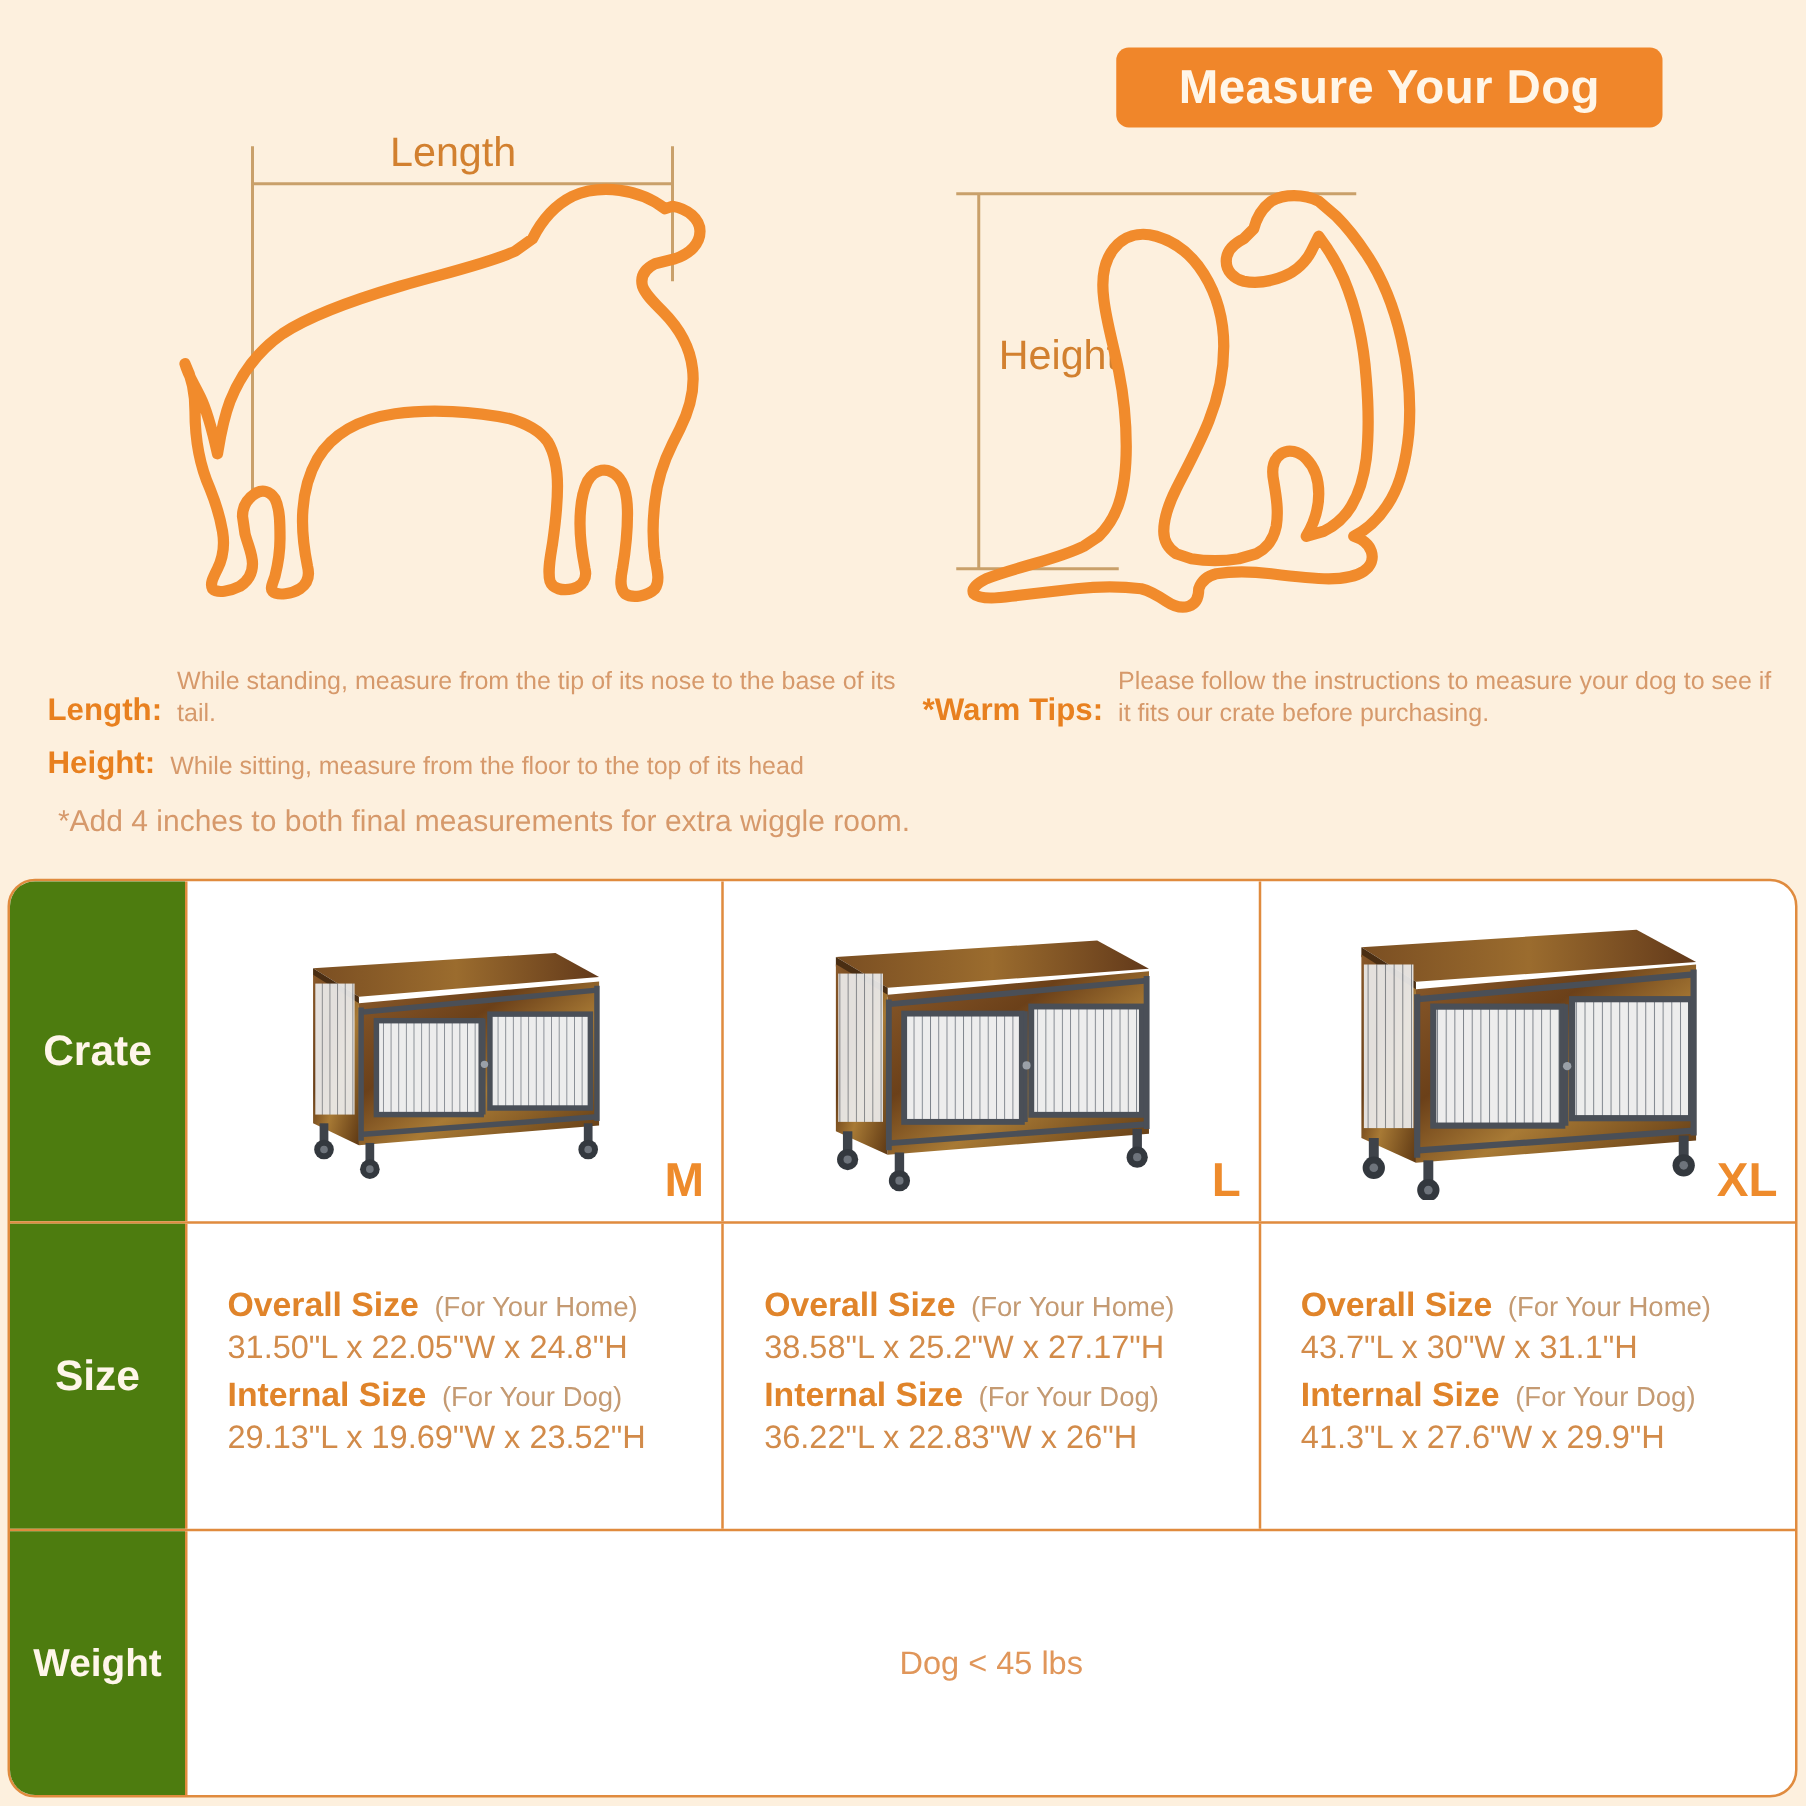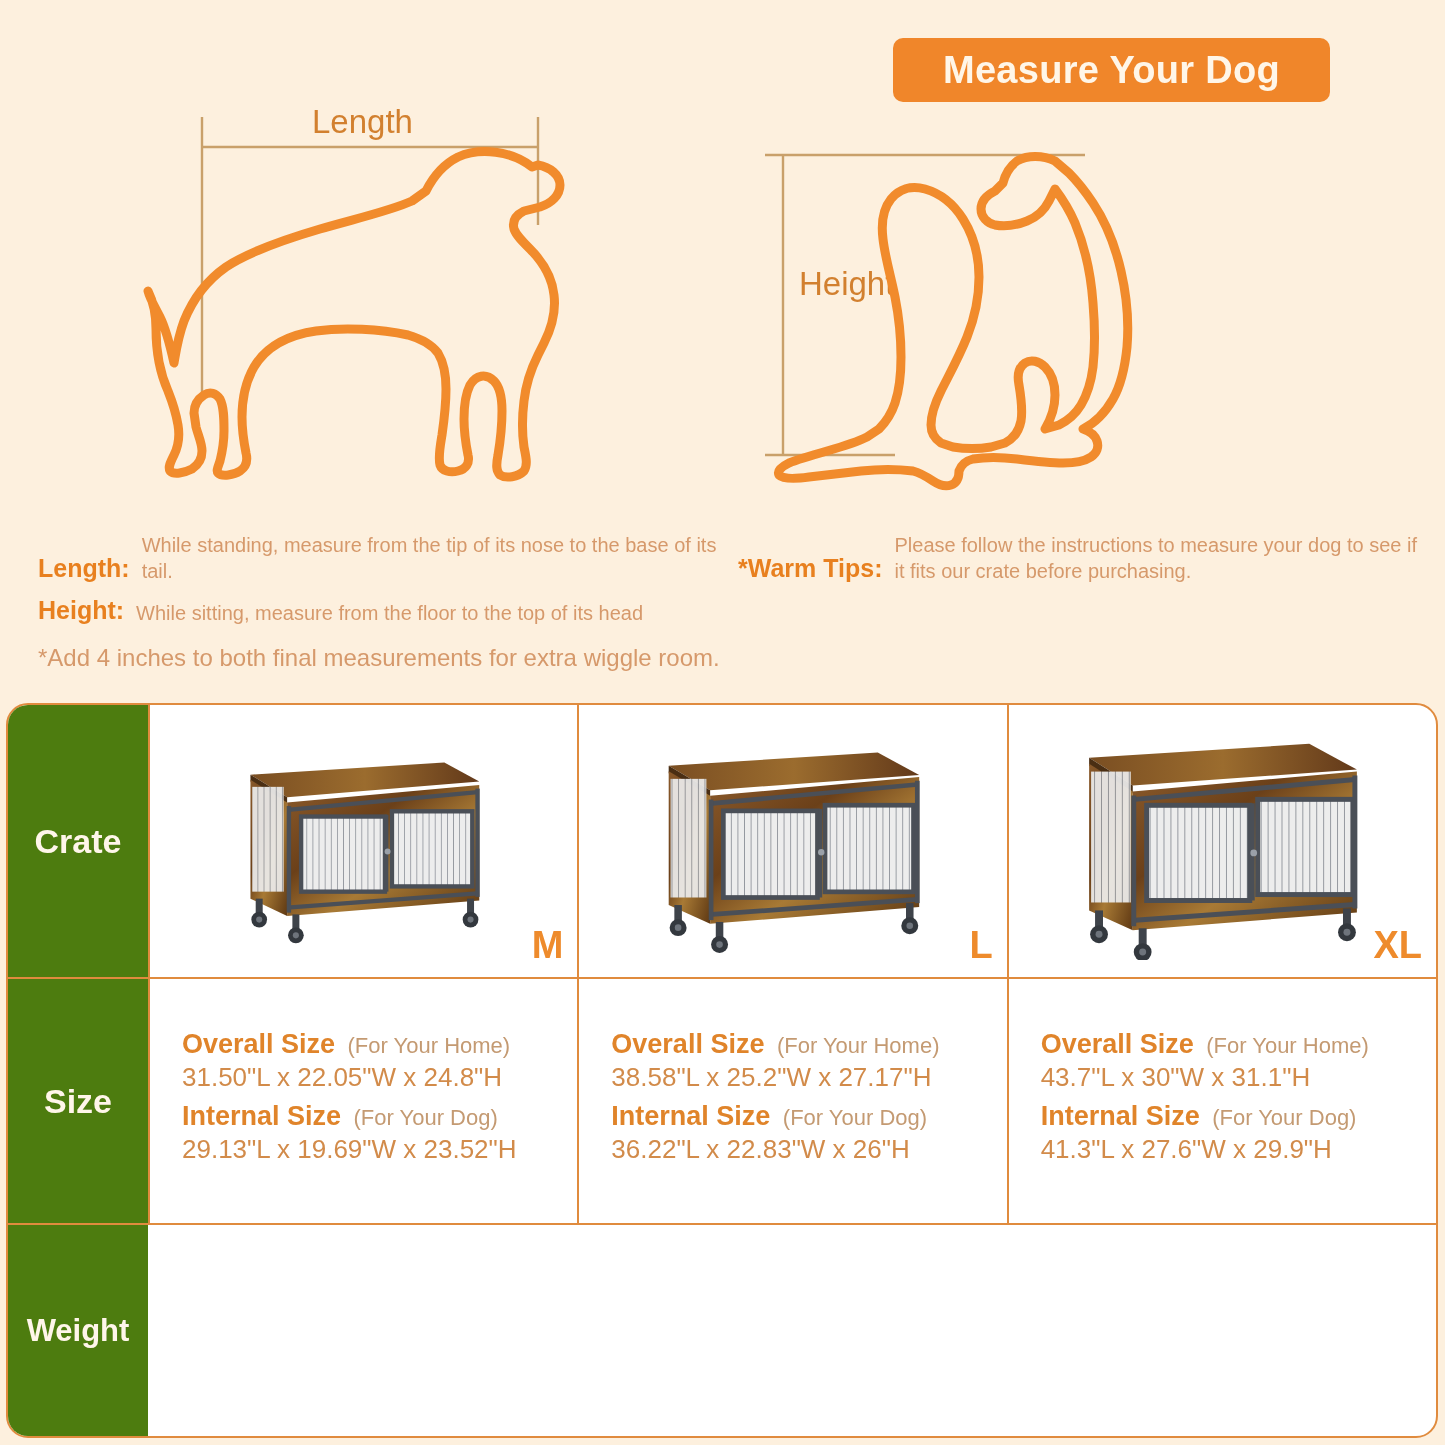--- a/index.html
+++ b/index.html
@@ -95,20 +95,21 @@
     color: #D6996B;
     font-size: 20px;
     line-height: 1.28;
     margin-left: 12px;
   }
   .d-note {
     color: #D6996B;
     font-size: 24px;
     margin-top: 16px;
     line-height: 1.3;
+    text-align: right;
   }
 
   
   .table {
     position: absolute;
     left: 6px;
     top: 703px;
     width: 1432px;
     height: 735px;
     border: 2.5px solid #E08B3E;
@@ -555,14 +556,17 @@
           <span class="sz-title">Internal Size</span>
           <span class="sz-sub">(For Your Dog)</span>
         </div>
         <div class="sz-dims">41.3"L x 27.6"W x 29.9"H</div>
       </div>
     </div>
   </div>
 
   <div class="trow r-weight">
     <div class="rowhead hw">Weight</div>
+    <div class="cell">
+      <span class="wt-text">Dog &lt; 45 lbs</span>
+    </div>
   </div>
 </div>
 
 </body></html>

